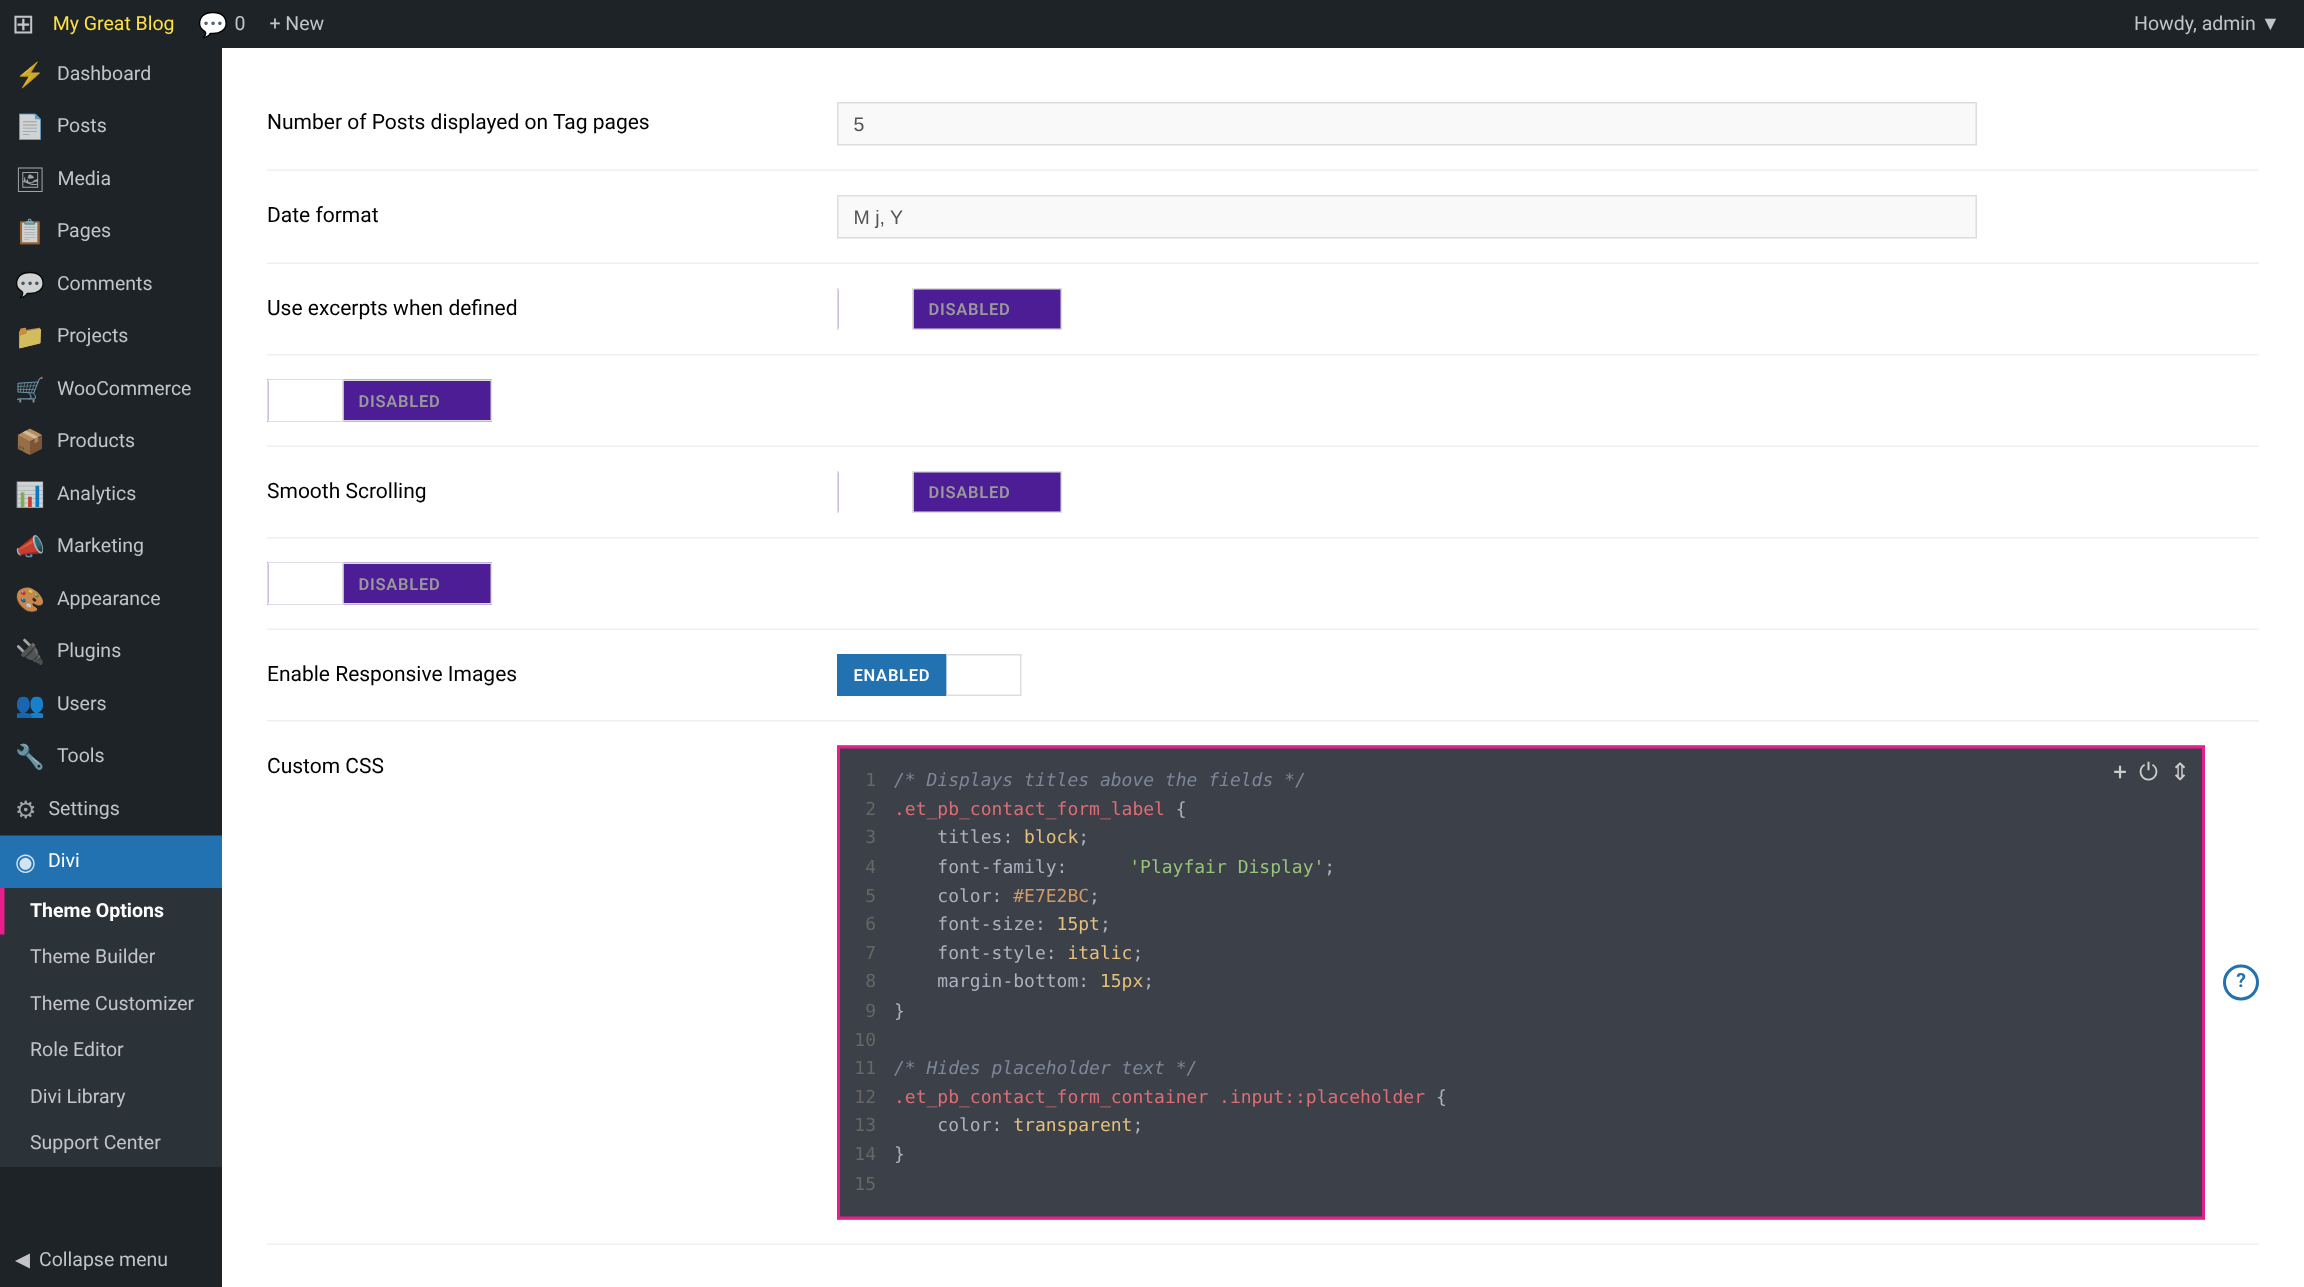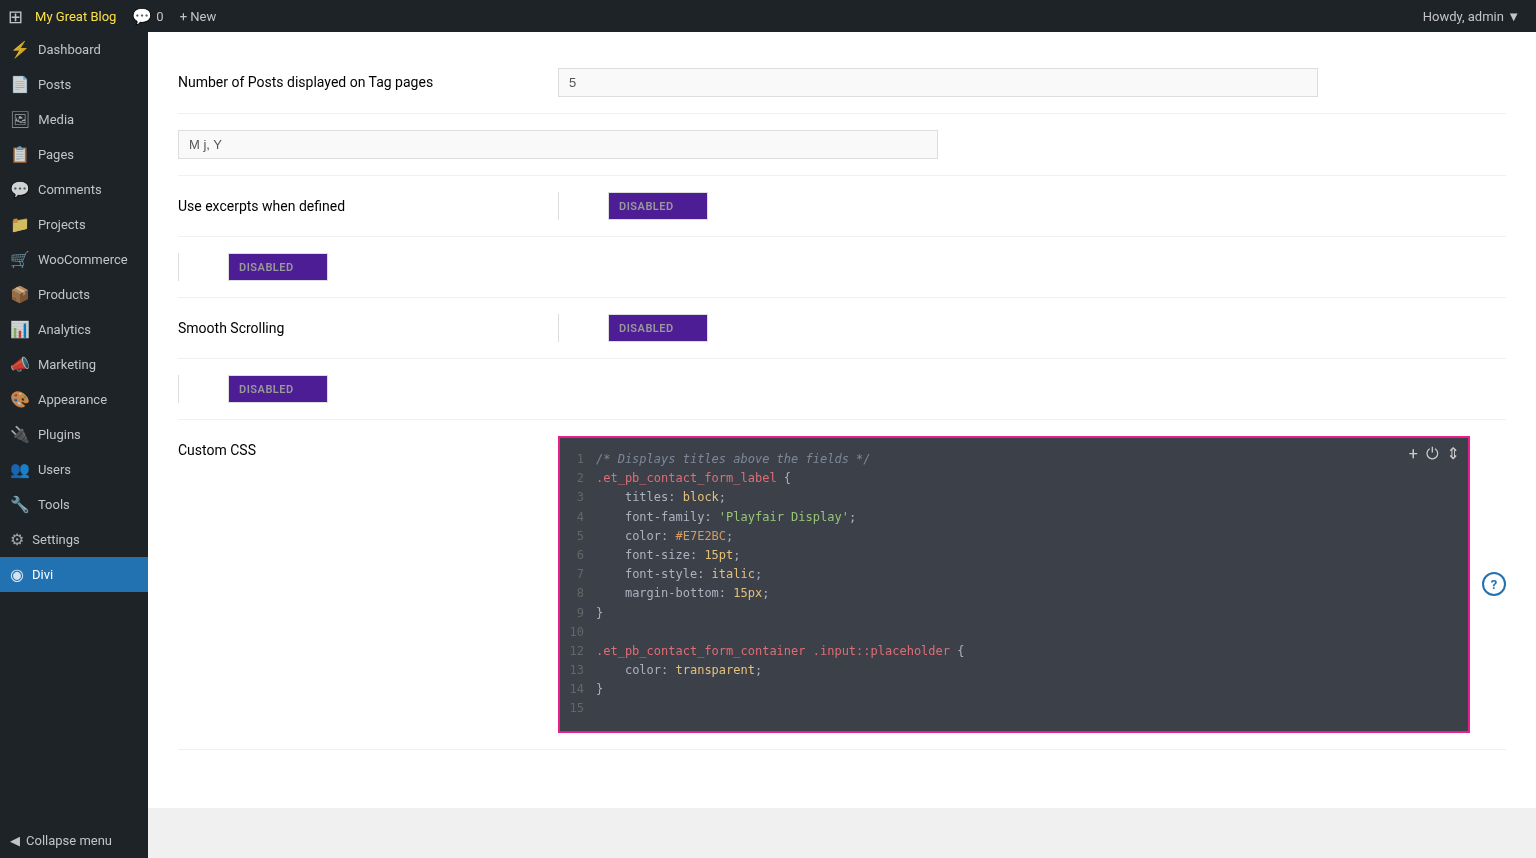--- a/index.html
+++ b/index.html
@@ -187,21 +187,21 @@
       color: #666;
       padding-right: 12px;
       user-select: none;
       flex-shrink: 0;
     }
     .line-code { color: #abb2bf; }
     .c-comment { color: #7d8799; font-style: italic; }
     .c-selector { color: #e06c75; }
     .c-prop { color: #abb2bf; }
     .c-value { color: #e5c07b; }
-    .c-string { color: #98c379; }
+    .c-string { color: #98c379; margin-left: 34px; }
     .c-color { color: #d19a66; }
     .c-punc { color: #abb2bf; }
 
     
     .help-icon {
       width: 24px;
       height: 24px;
       border: 2px solid #2271b1;
       border-radius: 50%;
       color: #2271b1;
@@ -300,40 +300,63 @@
     </div>
     <div class="sidebar-item">
       <span class="sidebar-icon">⚙</span>
       <span>Settings</span>
     </div>
 
     <div class="sidebar-divi-item">
       <span class="sidebar-icon">◉</span>
       <span>Divi</span>
     </div>
+    <div class="sidebar-submenu">
+      <div class="sidebar-item active">
+        <span>Theme Options</span>
+      </div>
+      <div class="sidebar-item">
+        <span>Theme Builder</span>
+      </div>
+      <div class="sidebar-item">
+        <span>Theme Customizer</span>
+      </div>
+      <div class="sidebar-item">
+        <span>Role Editor</span>
+      </div>
+      <div class="sidebar-item">
+        <span>Divi Library</span>
+      </div>
+      <div class="sidebar-item">
+        <span>Support Center</span>
+      </div>
+    </div>
 
     <div class="collapse-menu">
       <span>◀</span>
       <span>Collapse menu</span>
     </div>
   </div>
 
   <div class="content-area">
     <div class="content-inner">
 
       <div class="settings-row">
         <div class="settings-label">
           <span>Number of Posts displayed on Tag pages</span>
         </div>
         <div class="settings-control">
           <input type="text" class="text-input" style="max-width: 760px;" value="5">
         </div>
       </div>
 
       <div class="settings-row">
+        <div class="settings-label">
+          <span>Date format</span>
+        </div>
         <div class="settings-control">
           <input type="text" class="text-input" style="max-width: 760px;" value="M j, Y">
         </div>
       </div>
 
       <div class="settings-row">
         <div class="settings-label">
           <span>Use excerpts when defined</span>
         </div>
         <div class="settings-control">
@@ -367,20 +390,31 @@
 
       <div class="settings-row">
         <div class="settings-control">
           <div class="toggle-container">
             <div class="toggle-slider"></div>
             <div class="toggle-label">DISABLED</div>
           </div>
         </div>
       </div>
 
+      <div class="settings-row">
+        <div class="settings-label">
+          <span>Enable Responsive Images</span>
+        </div>
+        <div class="settings-control">
+          <div class="toggle-enabled-wrap">
+            <div class="toggle-enabled-left">ENABLED</div>
+            <div class="toggle-enabled-right"></div>
+          </div>
+        </div>
+      </div>
 
       <div class="settings-row custom-css-row">
         <div class="settings-label">
           <span>Custom CSS</span>
         </div>
         <div class="custom-css-control">
           <div class="css-editor-wrapper">
             <div class="css-editor-toolbar">
               <span>+</span>
               <span>⏻</span>
@@ -431,20 +465,24 @@
               <div class="code-line">
                 <span class="line-num">9</span>
                 <span class="line-code c-punc">}</span>
               </div>
 
               <div class="code-line">
                 <span class="line-num">10</span>
                 <span class="line-code">&nbsp;</span>
               </div>
 
+              <div class="code-line">
+                <span class="line-num">11</span>
+                <span class="line-code c-comment">/* Hides placeholder text */</span>
+              </div>
 
               <div class="code-line">
                 <span class="line-num">12</span>
                 <span class="line-code"><span class="c-selector">.et_pb_contact_form_container .input::placeholder</span> <span class="c-punc">{</span></span>
               </div>
 
               <div class="code-line">
                 <span class="line-num">13</span>
                 <span class="line-code">&nbsp;&nbsp;&nbsp;&nbsp;<span class="c-prop">color</span>: <span class="c-value">transparent</span>;</span>
               </div>

